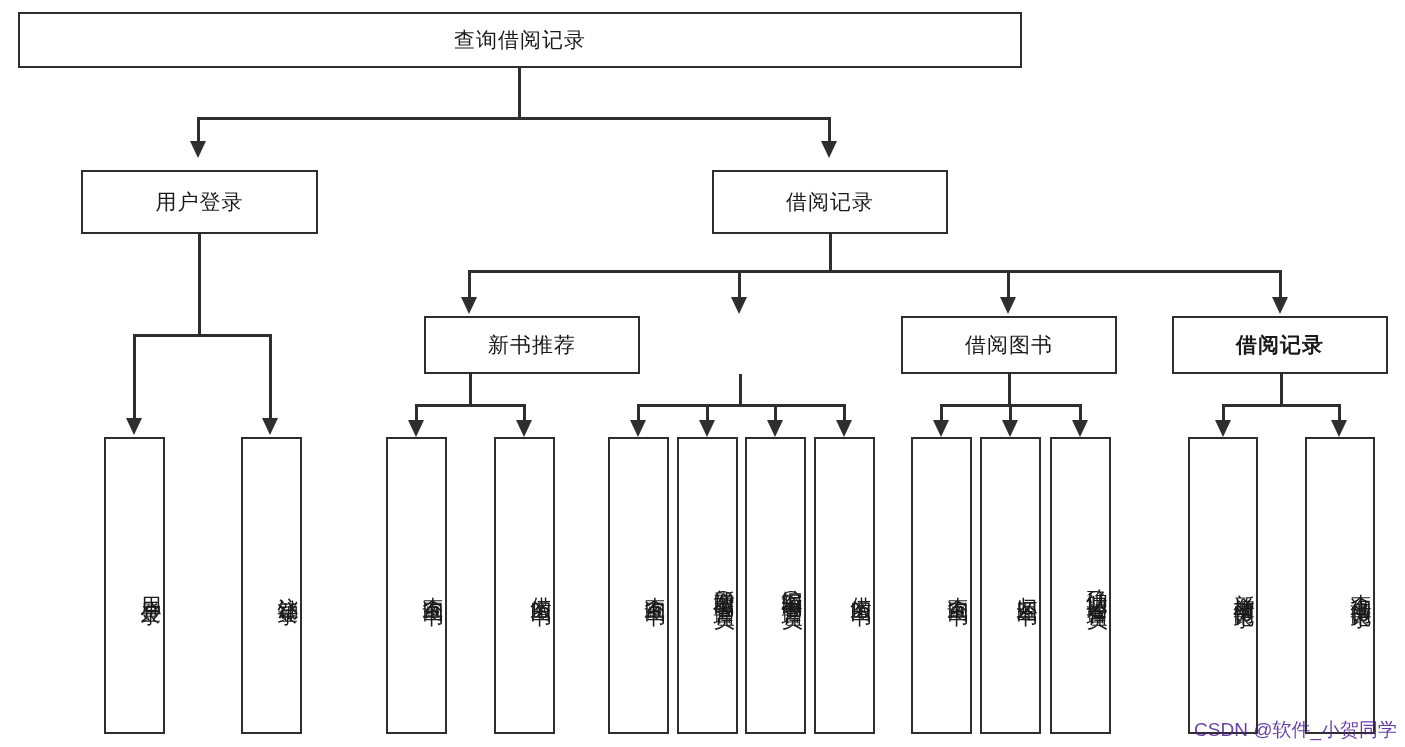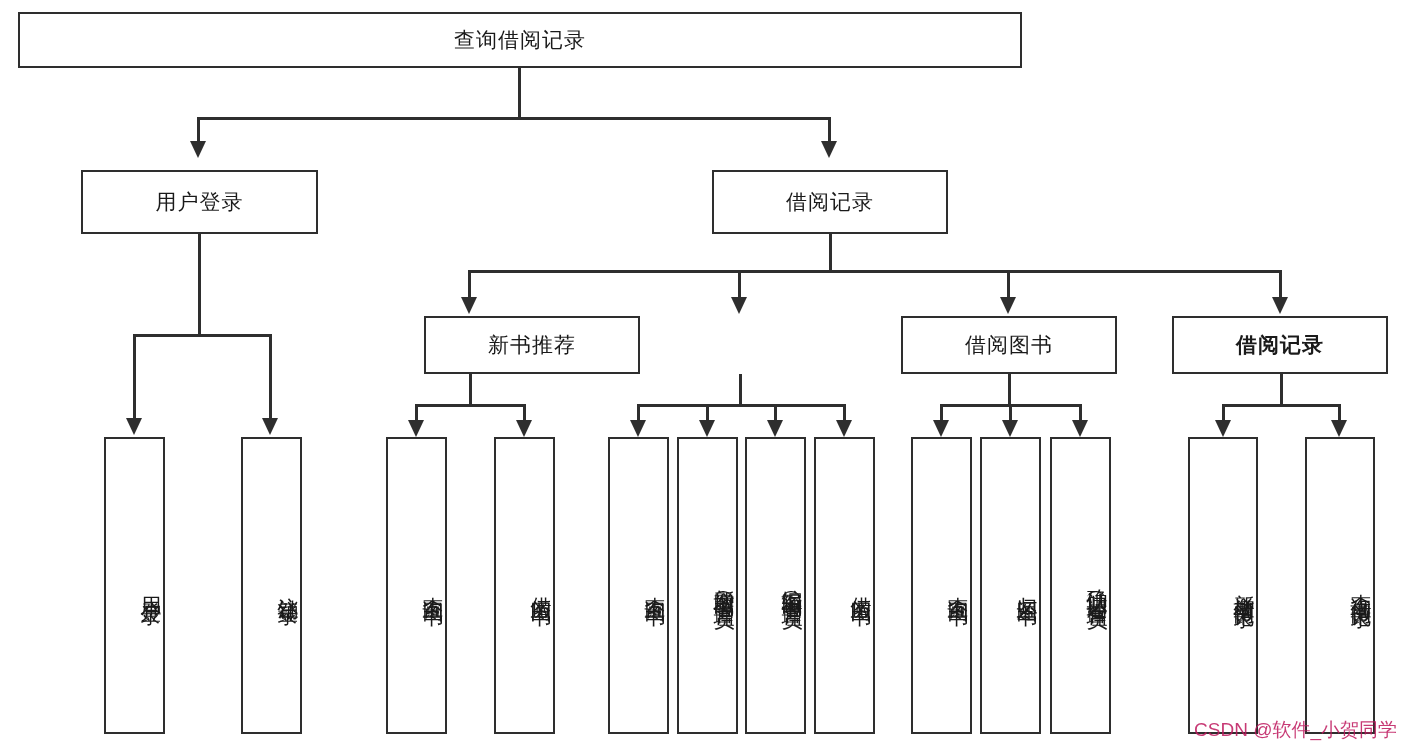--- a/index.html
+++ b/index.html
@@ -67,21 +67,21 @@
     border-left: 8px solid transparent;
     border-right: 8px solid transparent;
     border-top: 17px solid #2e2e2e;
   }
   
   #watermark {
     position: absolute;
     right: 8px;
     bottom: 4px;
     font-size: 19px;
-    color: #be185d;
+    color: #4c1d95;
     opacity: 0.85;
     white-space: nowrap;
     pointer-events: none;
   }
 </style>
 </head>
 <body>
 
 <div id="canvas">
 

